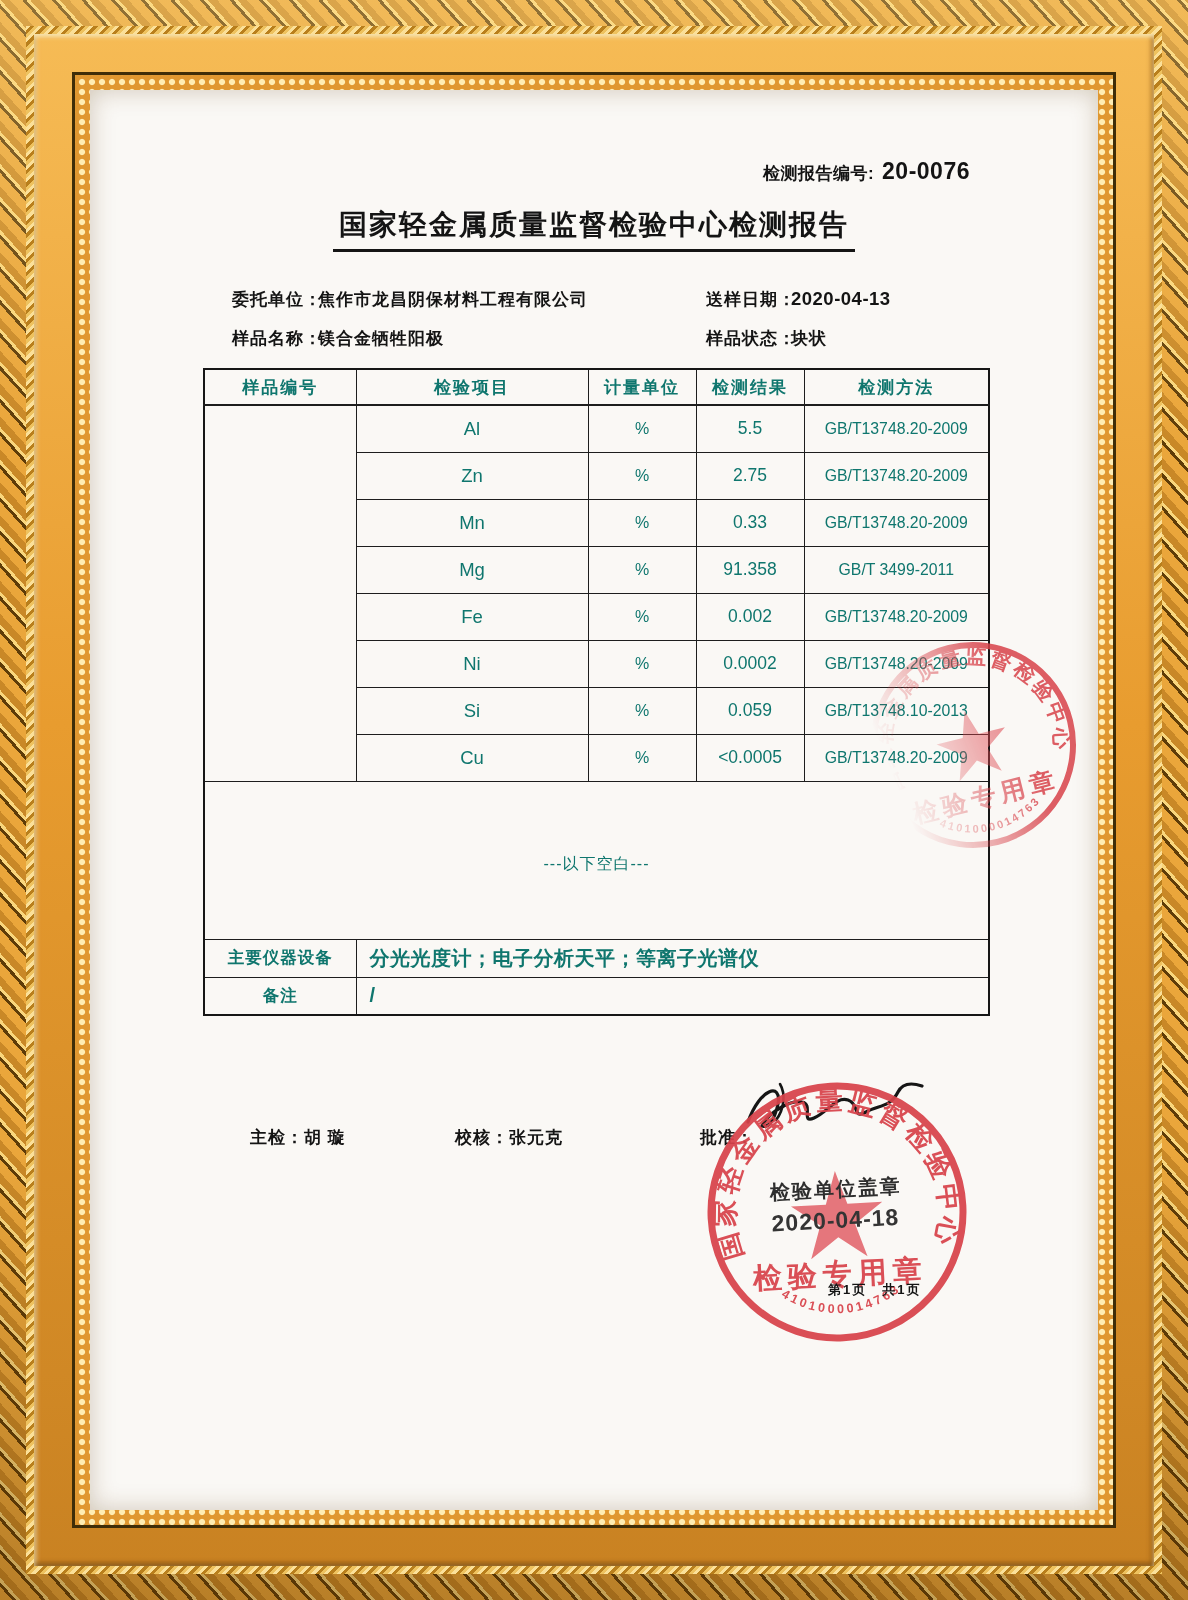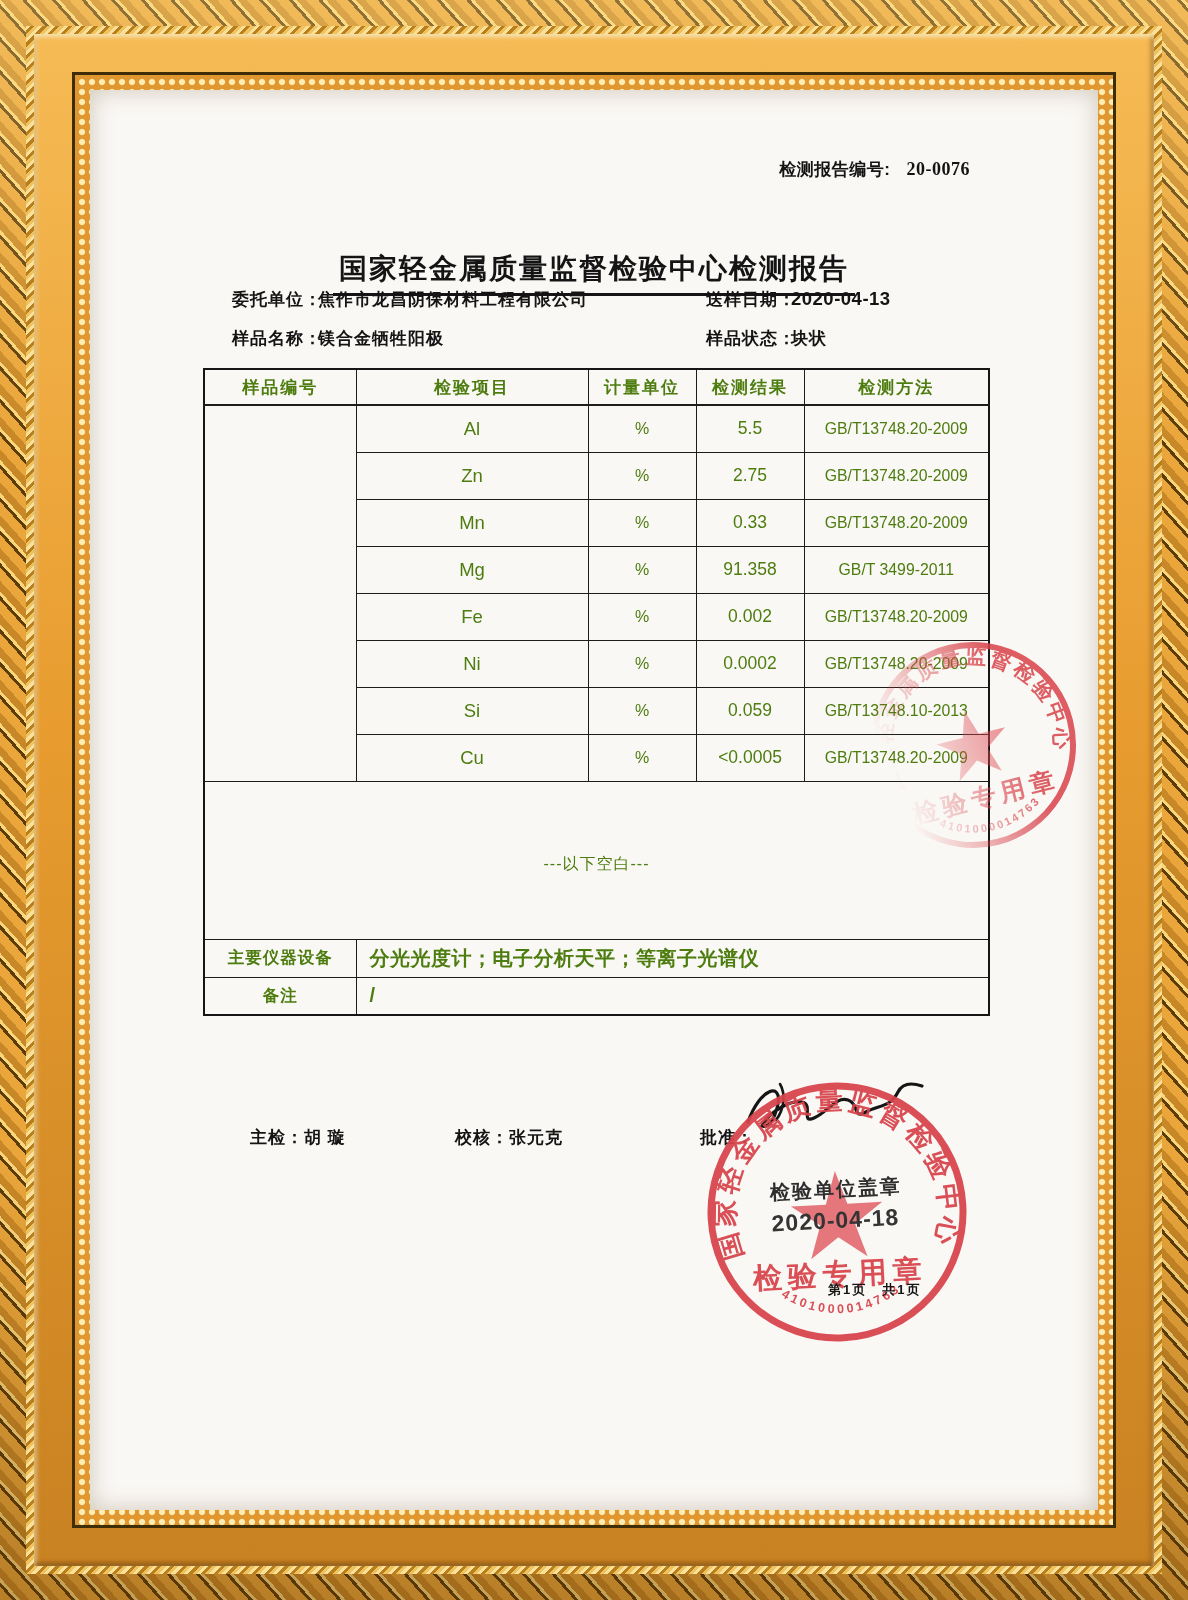--- a/index.html
+++ b/index.html
@@ -35,42 +35,42 @@
   
   .paper{
     position:relative; width:100%; height:100%; overflow:hidden;
     background:#faf8f5;
     box-shadow: inset 0 0 24px rgba(100,70,20,.28);
     color:#141414;
   }
   .abs{ position:absolute; }
 
   .report-no{ top:68px; right:128px; font-size:17px; font-weight:bold; letter-spacing:.5px; }
-  .report-no .val{ margin-left:16px; font-size:18px;font-family:Liberation Serif, serif; }
-
-  .title-wrap{ top:116px; left:0; width:100%; text-align:center;margin-top:44px; }
+  .report-no .val{ margin-left:8px; font-size:23px; }
+
+  .title-wrap{ top:116px; left:0; width:100%; text-align:center; }
   .title{
     display:inline-block; font-size:28px; font-weight:bold; letter-spacing:2px;
     border-bottom:3px solid #151515; padding:0 6px 5px 6px;
   }
 
   .info-row{ font-size:17px; font-weight:bold; letter-spacing:1px; }
   .ir1{ top:198px; } .ir2{ top:237px; }
   .lbl-l{ left:142px; } .val-l{ left:228px; }
   .lbl-r{ left:616px; } .val-r{ left:701px;text-align:center; }
   .val-num{ font-size:18.5px; letter-spacing:.5px; }
 
   
   .results-table{
     position:absolute; left:113px; top:278px; width:785px;
     border-collapse:collapse; table-layout:fixed;
     border:2.6px solid #161616;
   }
   .results-table th, .results-table td{
-    border:1.5px solid #1d1d1d; text-align:center; vertical-align:middle; color:#4d7c0f;
+    border:1.5px solid #1d1d1d; text-align:center; vertical-align:middle; color:#0f766e;
   }
   .results-table thead tr{ height:36px; }
   .results-table thead th{ font-size:17px; font-weight:bold; letter-spacing:2px; border-bottom-width:2.4px; }
   .tr-data{ height:47px; }
   .c-item{ font-size:18.5px; }
   .c-unit{ font-size:16px; }
   .c-result{ font-size:17.5px; }
   .c-method{ font-size:15.8px; letter-spacing:0; }
   .tr-blank{ height:158px; }
   .c-blank{ vertical-align:top; padding-top:9px; font-size:16px; letter-spacing:1px; font-weight:500; }

